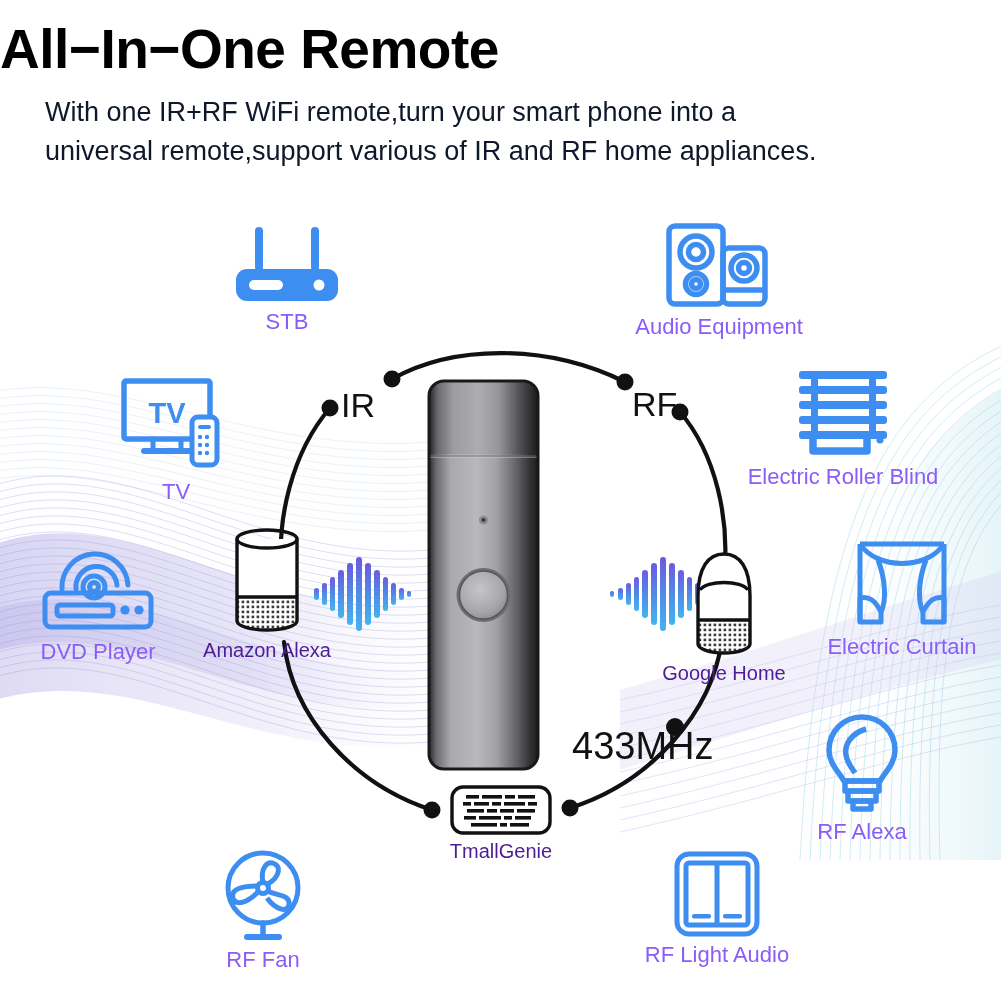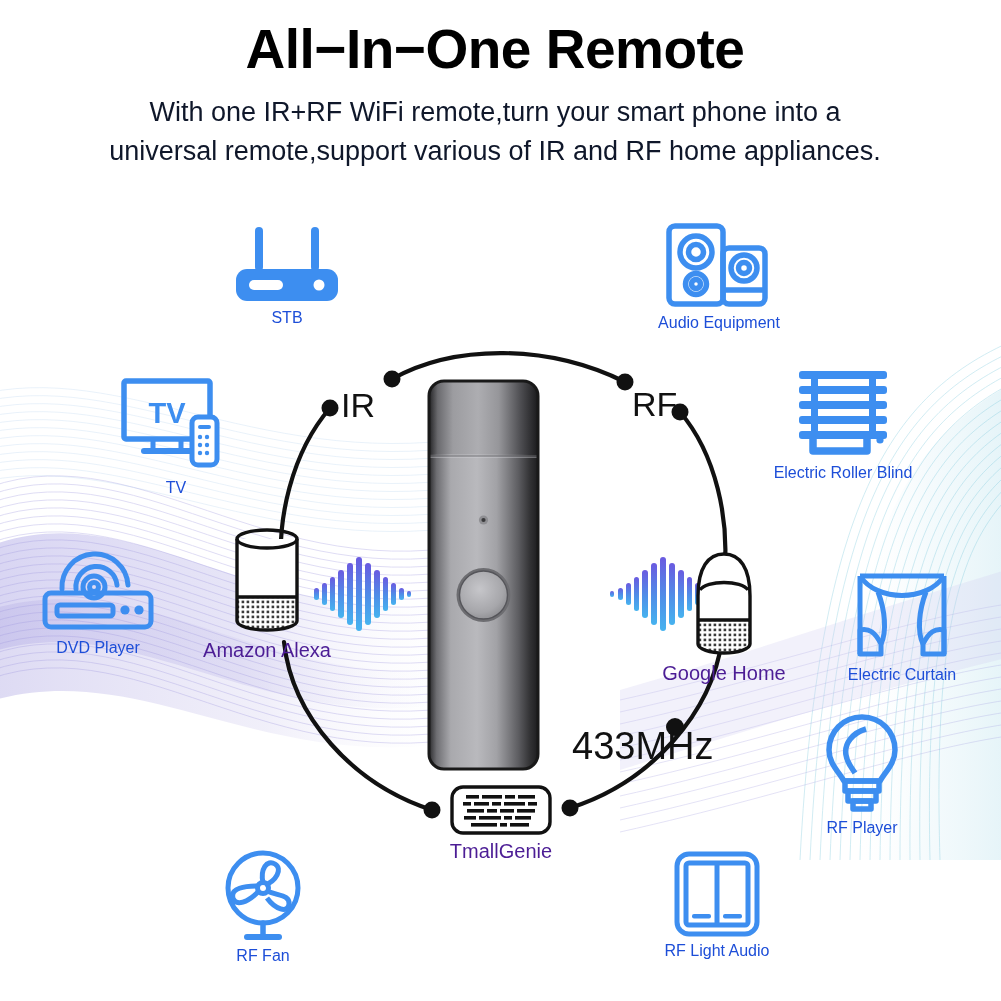--- a/index.html
+++ b/index.html
@@ -24,21 +24,21 @@
     width: 1001px;
     height: 1001px;
     pointer-events: none;
   }
   
   .header {
     position: absolute;
     left: 0;
     top: 18px;
     width: 990px;
-    text-align: center;
+    text-align: left;
     z-index: 6;
   }
   .title {
     font-size: 55px;
     font-weight: bold;
     color: #000000;
     letter-spacing: -0.5px;
     line-height: 1.15;
     margin: 0;
     font-family: "Liberation Sans", sans-serif;
@@ -68,22 +68,22 @@
     margin-left: -100px;
   }
   .node .icon-wrap {
     display: block;
     margin: 0 auto;
     line-height: 0;
   }
   .node .label {
     display: block;
     margin-top: 4px;
-    font-size: 16px;
-    color: #1d4ed8;
+    font-size: 22px;
+    color: #8b5cf6;
     white-space: nowrap;
     font-family: "Liberation Sans", sans-serif;
   }
   .node.assistant .label {
     font-size: 20px;
     color: #4c1d95;
   }
   .tag {
     position: absolute;
     z-index: 7;
@@ -464,21 +464,21 @@
         </g>
         <g fill="none" stroke="#3d8ef0" stroke-width="7.5" stroke-linejoin="round">
           <path d="M18,70 v13 h54 v-13"></path>
         </g>
         <circle cx="85" cy="72" r="3.6" fill="#3d8ef0"></circle>
       </svg>
     </span>
     <span class="label">Electric Roller Blind</span>
   </div>
 
-  <div class="node" style="left:902px; top:572px;">
+  <div class="node" style="left:902px; top:540px;">
     <span class="icon-wrap">
       <svg width="94" height="90" viewBox="0 0 94 90" xmlns="http://www.w3.org/2000/svg">
         <g fill="none" stroke="#3d8ef0" stroke-width="5" stroke-linejoin="round">
           <path d="M5,4 h84"></path>
           <path d="M5,4 v78"></path>
           <path d="M89,4 v78"></path>
           <path d="M5,4 C22,30 72,30 89,4"></path>
           <path d="M23,20 C30,38 32,60 26,72"></path>
           <path d="M71,20 C64,38 62,60 68,72"></path>
           <path d="M5,58 C14,56 20,60 26,72 L26,82 L5,82 Z"></path>
@@ -494,21 +494,21 @@
       <svg width="82" height="102" viewBox="0 0 82 102" xmlns="http://www.w3.org/2000/svg">
         <g fill="none" stroke="#3d8ef0" stroke-width="5.5" stroke-linejoin="round">
           <path d="M41,4 C22,4 8,19 8,37 C8,50 17,58 23,68 L59,68 C65,58 74,50 74,37 C74,19 60,4 41,4 Z"></path>
           <path d="M45,16 C31,20 23,31 25,42 C26,50 31,55 34,60"></path>
           <rect x="24" y="68" width="34" height="10"></rect>
           <rect x="27" y="78" width="28" height="10"></rect>
           <path d="M32,88 h18 v8 h-18 z"></path>
         </g>
       </svg>
     </span>
-    <span class="label">RF Player</span>
+    <span class="label">RF Alexa</span>
   </div>
 
   <div class="node" style="left:717px; top:850px;">
     <span class="icon-wrap">
       <svg width="88" height="88" viewBox="0 0 88 88" xmlns="http://www.w3.org/2000/svg">
         <g fill="none" stroke="#3d8ef0" stroke-width="5" stroke-linejoin="round">
           <rect x="4" y="4" width="80" height="80" rx="12"></rect>
           <rect x="13" y="13" width="62" height="62" rx="3"></rect>
           <path d="M44,13 v62"></path>
         </g>

